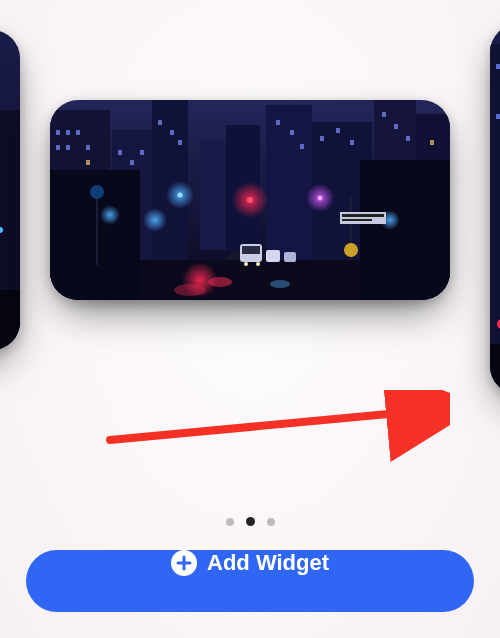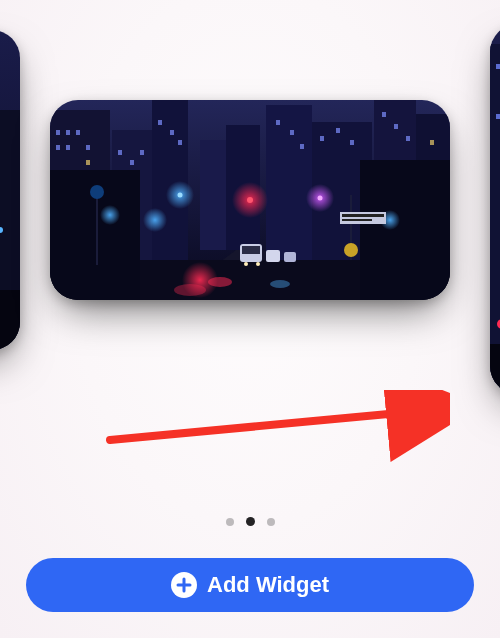--- a/index.html
+++ b/index.html
@@ -67,29 +67,28 @@
     .dot.active {
       background: #242325;
       width: 9px; height: 9px;
     }
 
     .add-btn {
       position: absolute;
       bottom: 26px;
       left: 26px;
       right: 26px;
-      height: 54px;
+      height: 62px;
       border-radius: 34px;
       background: #2f67f4;
       color: #fff;
       border: none;
       font-size: 22px;
       font-weight: 600;
       display: flex;
-      align-items: center;
       justify-content: center;
       gap: 10px;
       cursor: pointer;
     }
     .plus-badge {
       width: 26px;
       height: 26px;
       border-radius: 50%;
       background: #fff;
       display: flex;

